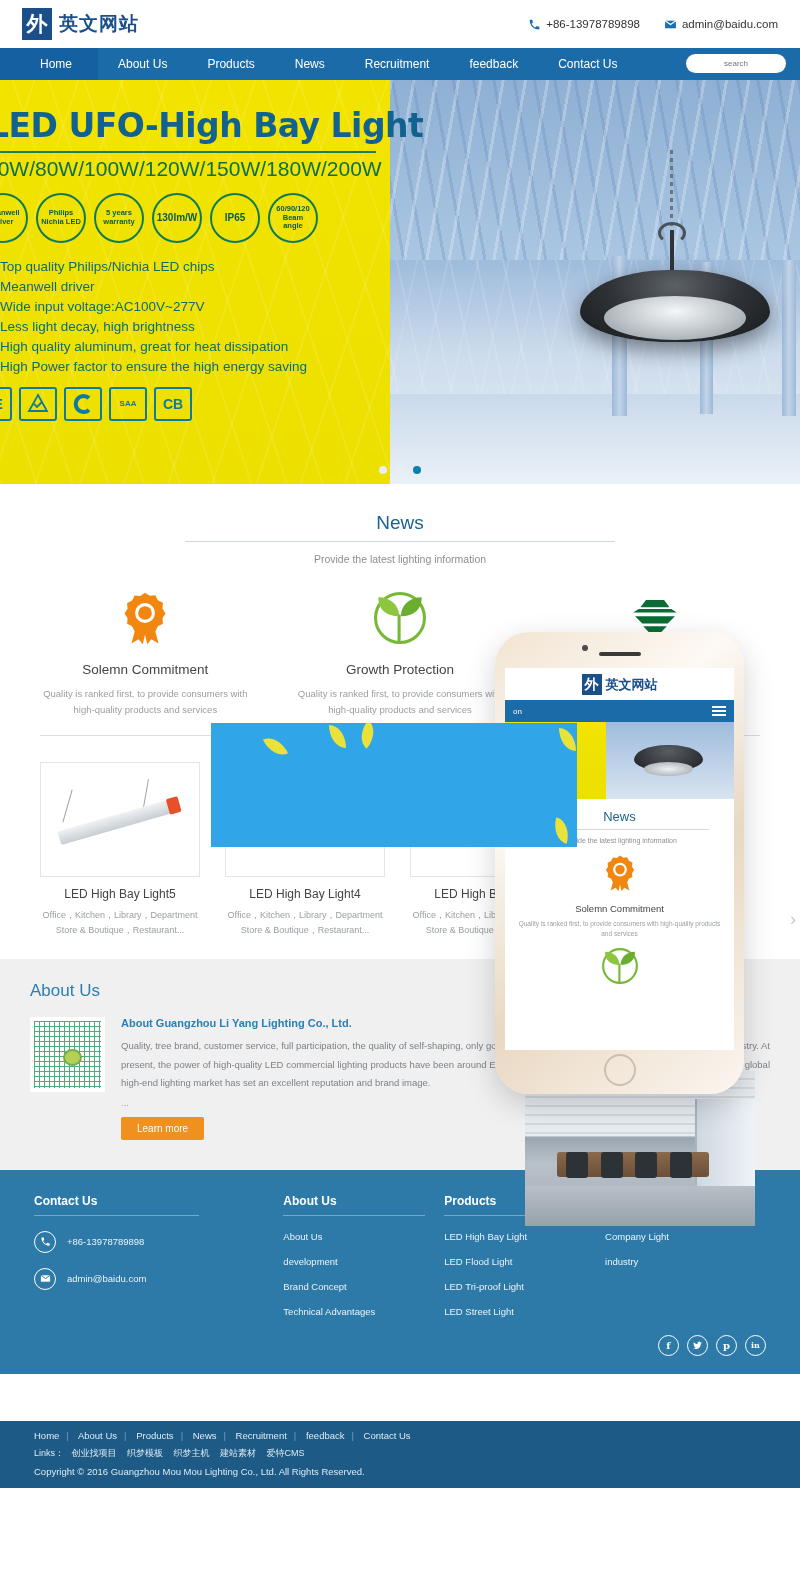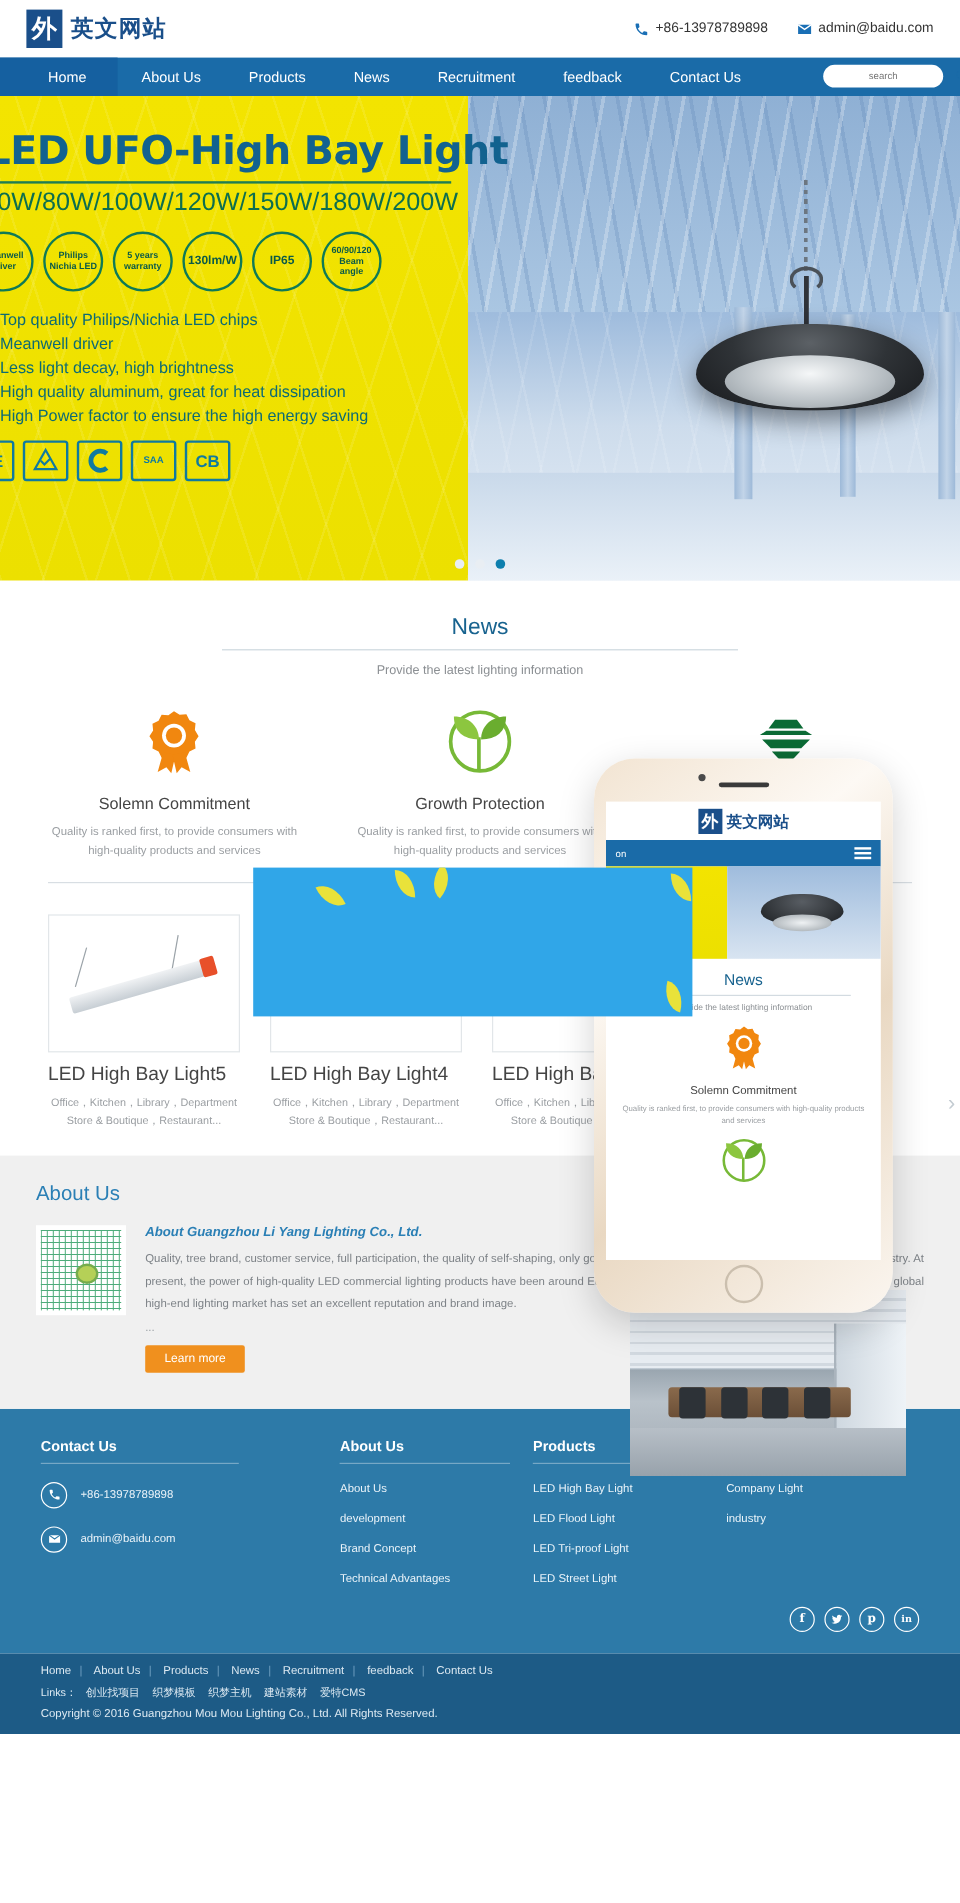--- a/index.html
+++ b/index.html
@@ -181,21 +181,21 @@
   .ps-feat-d { font-size:6.5px; color:#9a9ea2; margin-top:5px; line-height:1.6;
     padding:0 12px; }
 
   
   .prod-sec { position:relative; background:#fff; padding:18px 0 22px; }
   .prod-rule { width:720px; height:1px; background:#d8dee3; margin:0 auto 26px; }
   .prod-row { display:flex; padding:0 40px; gap:25px; }
   .prod-card { width:160px; }
   .prod-img { width:160px; height:115px; border:1px solid #e2e6e9; background:#fff;
     position:relative; overflow:hidden; }
-  .prod-name { font-size:16px; color:#444; margin-top:10px;
+  .prod-name { text-align:center; font-size:12px; color:#444; margin-top:10px;
     white-space:nowrap; }
   .prod-desc { text-align:center; font-size:9px; color:#9a9ea2; margin-top:7px;
     line-height:1.6; }
   .prod-arrow { position:absolute; right:4px; top:192px; font-size:18px; color:#c4ccd2; }
 
   
   .lamp-bar { position:absolute; left:16px; top:52px; width:118px; height:14px;
     background:linear-gradient(#f0f2f4,#c7ced4); transform:rotate(-16deg);
     border-radius:2px; }
   .lamp-bar::after { content:""; position:absolute; right:-7px; top:-1px; width:12px;
@@ -223,21 +223,21 @@
   .about-body { display:flex; gap:16px; margin-top:16px; }
   .qr { width:75px; height:75px; background:#fff; padding:4px; flex:none; }
   .qr-grid { width:100%; height:100%;
      background-image:
        linear-gradient(90deg, #2f9e63 1px, transparent 1px),
        linear-gradient(#2f9e63 1px, transparent 1px);
      background-size:5px 5px; opacity:.85; position:relative; }
   .qr-grid::after { content:""; position:absolute; left:44%; top:42%; width:15px;
      height:13px; background:#a9c83a; border-radius:50%; border:2px solid #5f9e2f; }
   .about-text { flex:1; }
-  .about-sub { font-size:11px; color:#2a7fb5; font-weight:bold;font-style:italic; }
+  .about-sub { font-size:11px; color:#2a7fb5; font-weight:bold; }
   .about-p { font-size:9.5px; color:#7d8287; line-height:1.95; margin-top:8px;
     text-align:justify; }
   .about-ellipsis { font-size:9.5px; color:#9aa0a5; margin-top:4px; }
   .learn-btn { margin-top:9px; display:inline-block; background:#f0901e; color:#fff;
     font-size:10px; padding:6px 16px; border:none; cursor:pointer; border-radius:2px;
     font-family:"Liberation Sans", sans-serif; }
   .about-photo { position:absolute; right:45px; top:112px; width:230px; height:155px;
     background:linear-gradient(#dde4ea 0%, #c9d3dc 42%, #9aa6b0 43%, #b9c2ca 60%, #9fa8b1 100%);
     overflow:hidden; }
   .ap-ceiling { position:absolute; left:0; top:0; width:100%; height:42%;
@@ -264,21 +264,21 @@
   .fcontact { display:flex; align-items:center; gap:11px; margin-bottom:15px; }
   .fc-ico { width:22px; height:22px; border:1.5px solid #fff; border-radius:50%;
     display:flex; align-items:center; justify-content:center; flex:none; }
   .fc-ico svg { width:11px; height:11px; fill:#fff; }
   .fc-txt { font-size:9.5px; color:#eaf3f9; }
   .socials { display:flex; gap:8px; justify-content:flex-end; margin-top:4px; }
   .soc { width:21px; height:21px; border:1.3px solid #fff; border-radius:50%;
     display:flex; align-items:center; justify-content:center; color:#fff;
     font-size:10px; font-weight:bold; font-family:"DejaVu Serif", serif; cursor:pointer; }
 
-  .bottombar { background:#1d5b86; padding:9px 34px 11px; color:#dce9f2; }
+  .bottombar { background:#1d5b86; padding:9px 34px 11px; color:#dce9f2;margin-top:47px; }
   .bb-nav { font-size:9.5px; margin-bottom:6px; }
   .bb-nav span.sep { color:#6e9ec0; margin:0 7px; }
   .bb-nav a { color:#dce9f2; text-decoration:none; cursor:pointer; }
   .bb-links { font-size:9px; margin-bottom:6px; }
   .bb-links .lb { margin-right:5px; }
   .bb-links a { color:#dce9f2; text-decoration:none; margin-right:8px; cursor:pointer; }
   .bb-copy { font-size:9.5px; }
 </style>
 </head>
 <body>
@@ -357,20 +357,21 @@
         <div class="badge">Meanwell driver</div>
         <div class="badge">Philips Nichia LED</div>
         <div class="badge">5 years warranty</div>
         <div class="badge big">130lm/W</div>
         <div class="badge big">IP65</div>
         <div class="badge">60/90/120 Beam angle</div>
       </div>
       <ul class="banner-features">
         <li>Top quality Philips/Nichia LED chips</li>
         <li>Meanwell driver</li>
+        <li>Wide input voltage:AC100V~277V</li>
         <li>Less light decay, high brightness</li>
         <li>High quality aluminum, great for heat dissipation</li>
         <li>High Power factor to ensure the high energy saving</li>
       </ul>
       <div class="certs">
         <div class="cert">CE</div>
         <div class="cert">
           <svg viewBox="0 0 24 24">
               <path d="M12 3l9 16H3z" fill="none" stroke="#0f7aa0" stroke-width="1.8"></path>
               <path d="M8 12l3 3 5-5" fill="none" stroke="#0f7aa0" stroke-width="1.8"></path>

